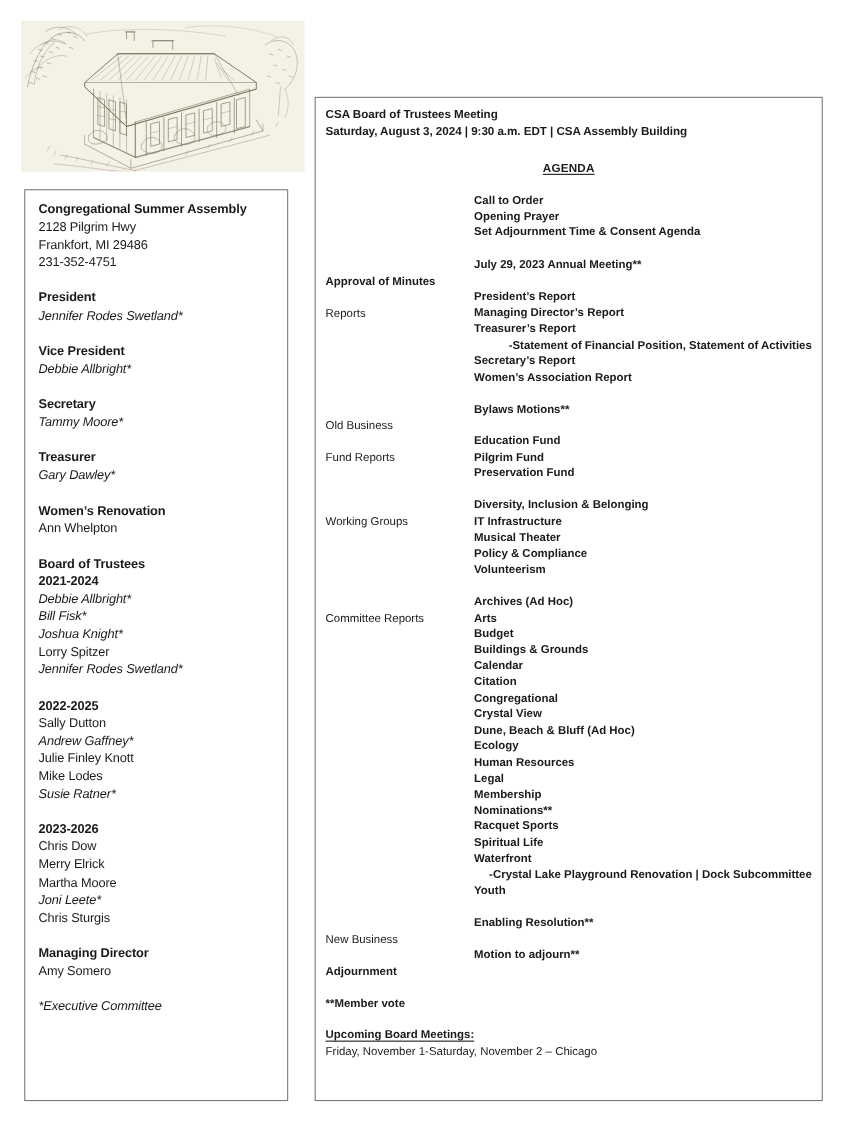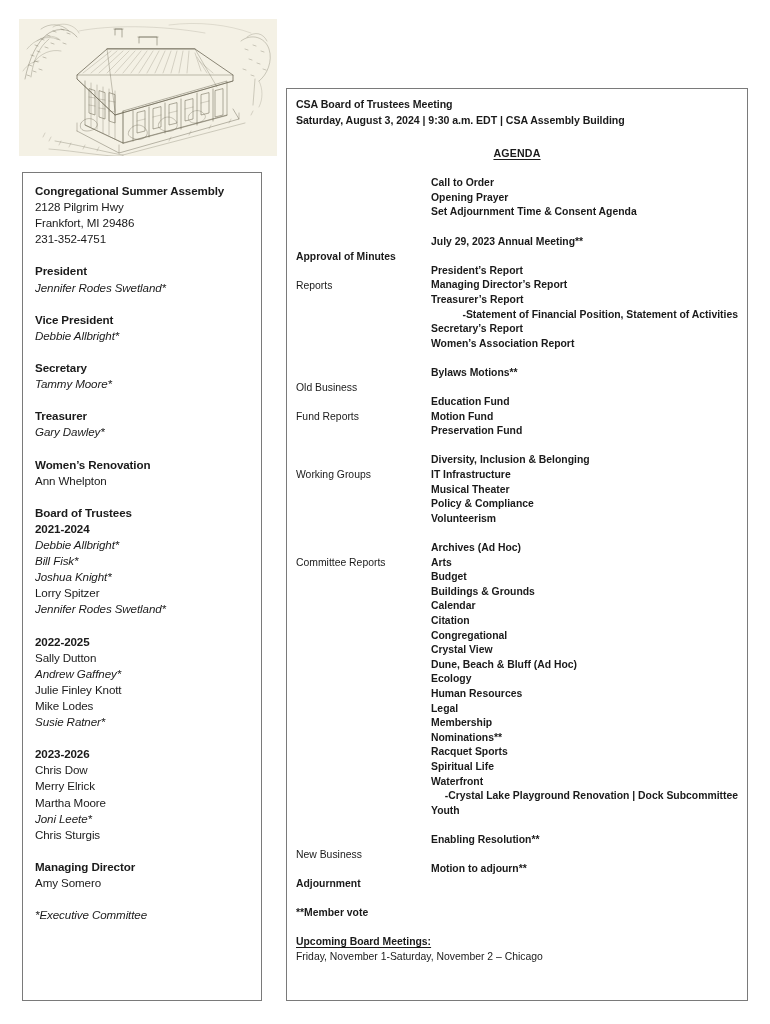--- a/index.html
+++ b/index.html
@@ -394,21 +394,21 @@
         </div>
         <div class="gap"></div>
         <div class="arow">
           <div class="acol-a">Old Business</div>
           <div class="acol-b bold">Bylaws Motions**</div>
         </div>
         <div class="gap"></div>
         <div class="arow">
           <div class="acol-a">Fund Reports</div>
           <div class="acol-b">Education Fund</div>
-          <div class="acol-b">Motion Fund</div>
+          <div class="acol-b">Pilgrim Fund</div>
           <div class="acol-b">Preservation Fund</div>
         </div>
         <div class="gap"></div>
         <div class="arow">
           <div class="acol-a">Working Groups</div>
           <div class="acol-b">Diversity, Inclusion &amp; Belonging</div>
           <div class="acol-b">IT Infrastructure</div>
           <div class="acol-b">Musical Theater</div>
           <div class="acol-b">Policy &amp; Compliance</div>
           <div class="acol-b">Volunteerism</div>

